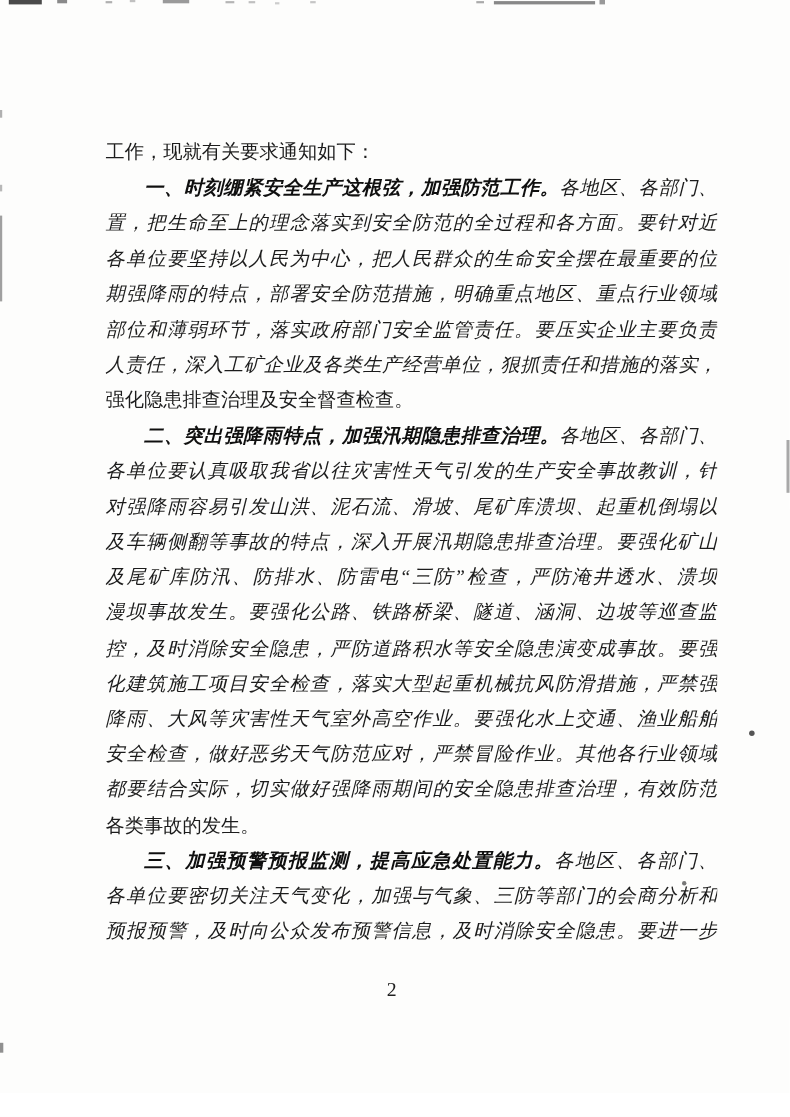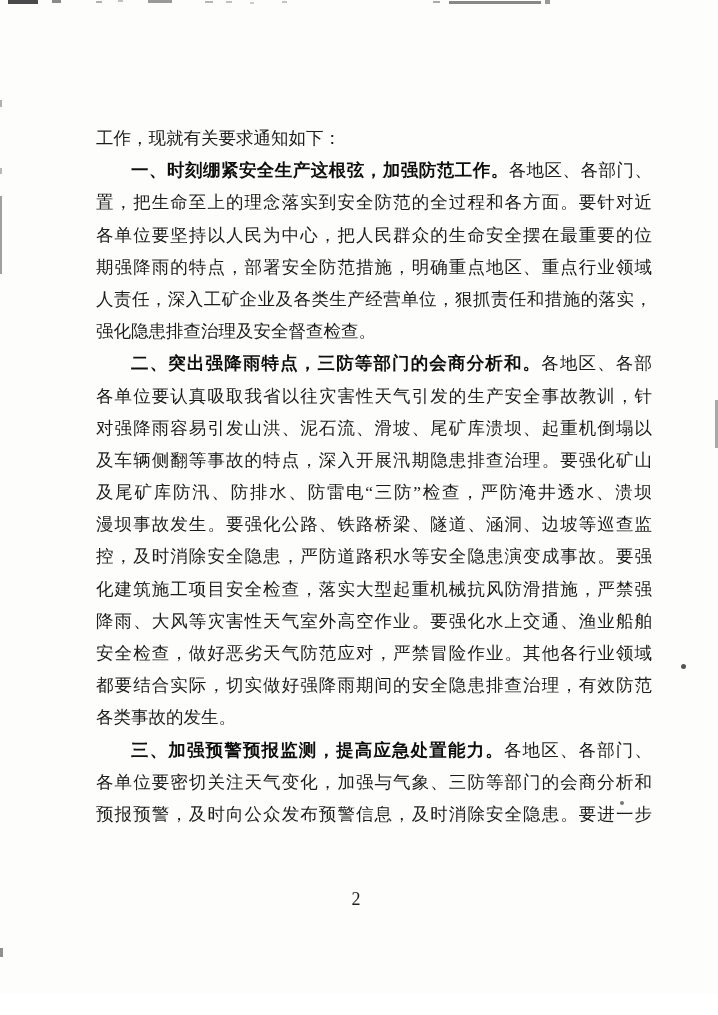--- a/index.html
+++ b/index.html
@@ -21,20 +21,21 @@
   .line {
     height: 32.2px;
     line-height: 32.2px;
     font-size: 17.5px;
     white-space: normal;
     overflow: hidden;
   }
   .line.j {
     text-align: justify;
     text-align-last: justify;
+    font-style: italic;
   }
   .line.ind { padding-left: 35px; }
   .hd {
     font-weight: 700;
     color: #0f0f0f;
     font-family: "Liberation Sans", "DejaVu Sans", sans-serif;
   }
   .page-number {
     position: absolute;
     left: 335px;
@@ -105,23 +106,24 @@
   <div class="artifact a21"></div>
   <div class="artifact a22"></div>
   <div class="artifact a23"></div>
 
   <div class="text-block">
       <div class="line"><span>工作，现就有关要求通知如下：</span></div>
       <div class="line j ind"><span class="hd">一、时刻绷紧安全生产这根弦，加强防范工作。</span><span>各地区、各部门、</span></div>
       <div class="line j"><span>置，把生命至上的理念落实到安全防范的全过程和各方面。要针对近</span></div>
       <div class="line j"><span>各单位要坚持以人民为中心，把人民群众的生命安全摆在最重要的位</span></div>
       <div class="line j"><span>期强降雨的特点，部署安全防范措施，明确重点地区、重点行业领域</span></div>
+      <div class="line j"><span>部位和薄弱环节，落实政府部门安全监管责任。要压实企业主要负责</span></div>
       <div class="line j"><span>人责任，深入工矿企业及各类生产经营单位，狠抓责任和措施的落实，</span></div>
       <div class="line"><span>强化隐患排查治理及安全督查检查。</span></div>
-      <div class="line j ind"><span class="hd">二、突出强降雨特点，三防等部门的会商分析和。</span><span>各地区、各部门、</span></div>
+      <div class="line j ind"><span class="hd">二、突出强降雨特点，加强汛期隐患排查治理。</span><span>各地区、各部门、</span></div>
       <div class="line j"><span>各单位要认真吸取我省以往灾害性天气引发的生产安全事故教训，针</span></div>
       <div class="line j"><span>对强降雨容易引发山洪、泥石流、滑坡、尾矿库溃坝、起重机倒塌以</span></div>
       <div class="line j"><span>及车辆侧翻等事故的特点，深入开展汛期隐患排查治理。要强化矿山</span></div>
       <div class="line j"><span>及尾矿库防汛、防排水、防雷电“三防”检查，严防淹井透水、溃坝</span></div>
       <div class="line j"><span>漫坝事故发生。要强化公路、铁路桥梁、隧道、涵洞、边坡等巡查监</span></div>
       <div class="line j"><span>控，及时消除安全隐患，严防道路积水等安全隐患演变成事故。要强</span></div>
       <div class="line j"><span>化建筑施工项目安全检查，落实大型起重机械抗风防滑措施，严禁强</span></div>
       <div class="line j"><span>降雨、大风等灾害性天气室外高空作业。要强化水上交通、渔业船舶</span></div>
       <div class="line j"><span>安全检查，做好恶劣天气防范应对，严禁冒险作业。其他各行业领域</span></div>
       <div class="line j"><span>都要结合实际，切实做好强降雨期间的安全隐患排查治理，有效防范</span></div>

